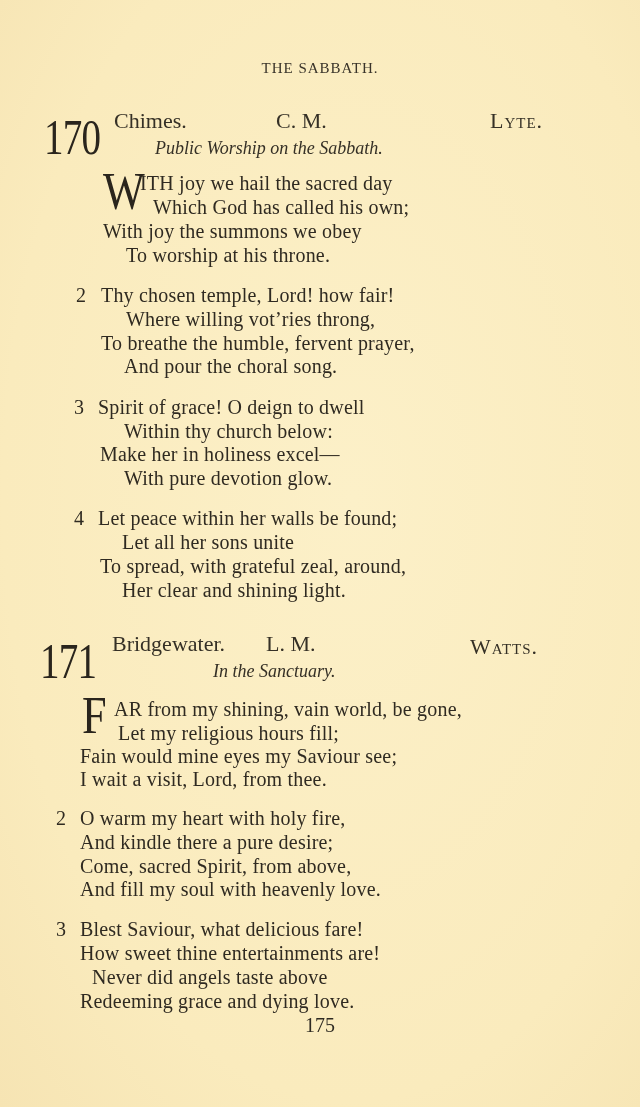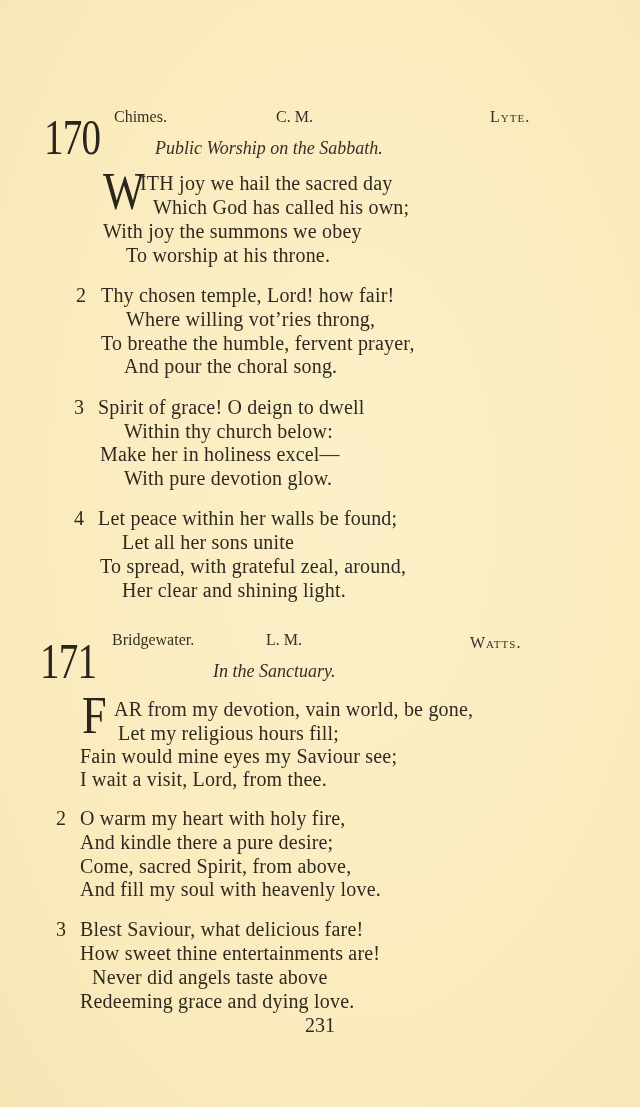--- a/index.html
+++ b/index.html
@@ -12,34 +12,35 @@
   }
   .page { position: absolute; inset: 0; background: radial-gradient(ellipse at 55% 45%, #fcf0c8 0%, #faebbd 70%, #f6e4b3 100%); }
   .running-head {
     position: absolute; top: 60px; left: 0; width: 100%;
     text-align: center; font-size: 15px; letter-spacing: 1px; color: #3a342a;
   }
   .hymn-num {
     position: absolute; font-size: 50px; line-height: 1; color: #2a251d;
     transform: scaleX(0.78); transform-origin: left top; letter-spacing: -1px;
   }
-  .meta { position: absolute; font-size: 16px; color: #353026; }
+  .meta { position: absolute; font-size: 22px; color: #353026; }
   .subtitle { position: absolute; font-size: 18px; font-style: italic; color: #353026; }
   .line { position: absolute; font-size: 20px; white-space: nowrap; color: #2f2a21; letter-spacing: 0.2px; }
   .drop {
     position: absolute; font-size: 52px; line-height: 1; color: #2a251d;
     transform: scaleX(0.85); transform-origin: left top;
   }
   .smallcaps { font-variant: small-caps; letter-spacing: 1px; }
   .pageno { position: absolute; top: 1014px; left: 0; width: 100%; text-align: center; font-size: 20px; }
 </style>
 </head>
 <body>
 
 <div class="page">
+  <div class="running-head">THE SABBATH.</div>
 
   <div class="hymn-num" style="left:44px;top:112px;">170</div>
   <div class="meta" style="left:114px;top:108px;">Chimes.</div>
   <div class="meta" style="left:276px;top:108px;">C. M.</div>
   <div class="meta smallcaps" style="left:490px;top:108px;">Lyte.</div>
   <div class="subtitle" style="left:155px;top:138px;">Public Worship on the Sabbath.</div>
 
   <div class="drop" style="left:103px;top:166px;">W</div>
   <div class="line" style="left:140px;top:172px;">ITH joy we hail the sacred day</div>
   <div class="line" style="left:153px;top:196px;">Which God has called his own;</div>
@@ -64,31 +65,31 @@
   <div class="line" style="left:100px;top:555px;">To spread, with grateful zeal, around,</div>
   <div class="line" style="left:122px;top:579px;">Her clear and shining light.</div>
 
   <div class="hymn-num" style="left:40px;top:636px;">171</div>
   <div class="meta" style="left:112px;top:631px;">Bridgewater.</div>
   <div class="meta" style="left:266px;top:631px;">L. M.</div>
   <div class="meta smallcaps" style="left:470px;top:634px;">Watts.</div>
   <div class="subtitle" style="left:213px;top:661px;">In the Sanctuary.</div>
 
   <div class="drop" style="left:82px;top:690px;">F</div>
-  <div class="line" style="left:114px;top:698px;">AR from my devotion, vain world, be gone,</div>
+  <div class="line" style="left:114px;top:698px;">AR from my shining, vain world, be gone,</div>
   <div class="line" style="left:118px;top:722px;">Let my religious hours fill;</div>
   <div class="line" style="left:80px;top:745px;">Fain would mine eyes my Saviour see;</div>
   <div class="line" style="left:80px;top:768px;">I wait a visit, Lord, from thee.</div>
 
   <div class="line" style="left:56px;top:807px;">2</div>
   <div class="line" style="left:80px;top:807px;">O warm my heart with holy fire,</div>
   <div class="line" style="left:80px;top:831px;">And kindle there a pure desire;</div>
   <div class="line" style="left:80px;top:855px;">Come, sacred Spirit, from above,</div>
   <div class="line" style="left:80px;top:878px;">And fill my soul with heavenly love.</div>
 
   <div class="line" style="left:56px;top:918px;">3</div>
   <div class="line" style="left:80px;top:918px;">Blest Saviour, what delicious fare!</div>
   <div class="line" style="left:80px;top:942px;">How sweet thine entertainments are!</div>
   <div class="line" style="left:80px;top:966px;margin-left:12px;">Never did angels taste above</div>
   <div class="line" style="left:80px;top:990px;">Redeeming grace and dying love.</div>
 
-  <div class="pageno">231</div>
+  <div class="pageno">175</div>
 </div>
 
 </body></html>

